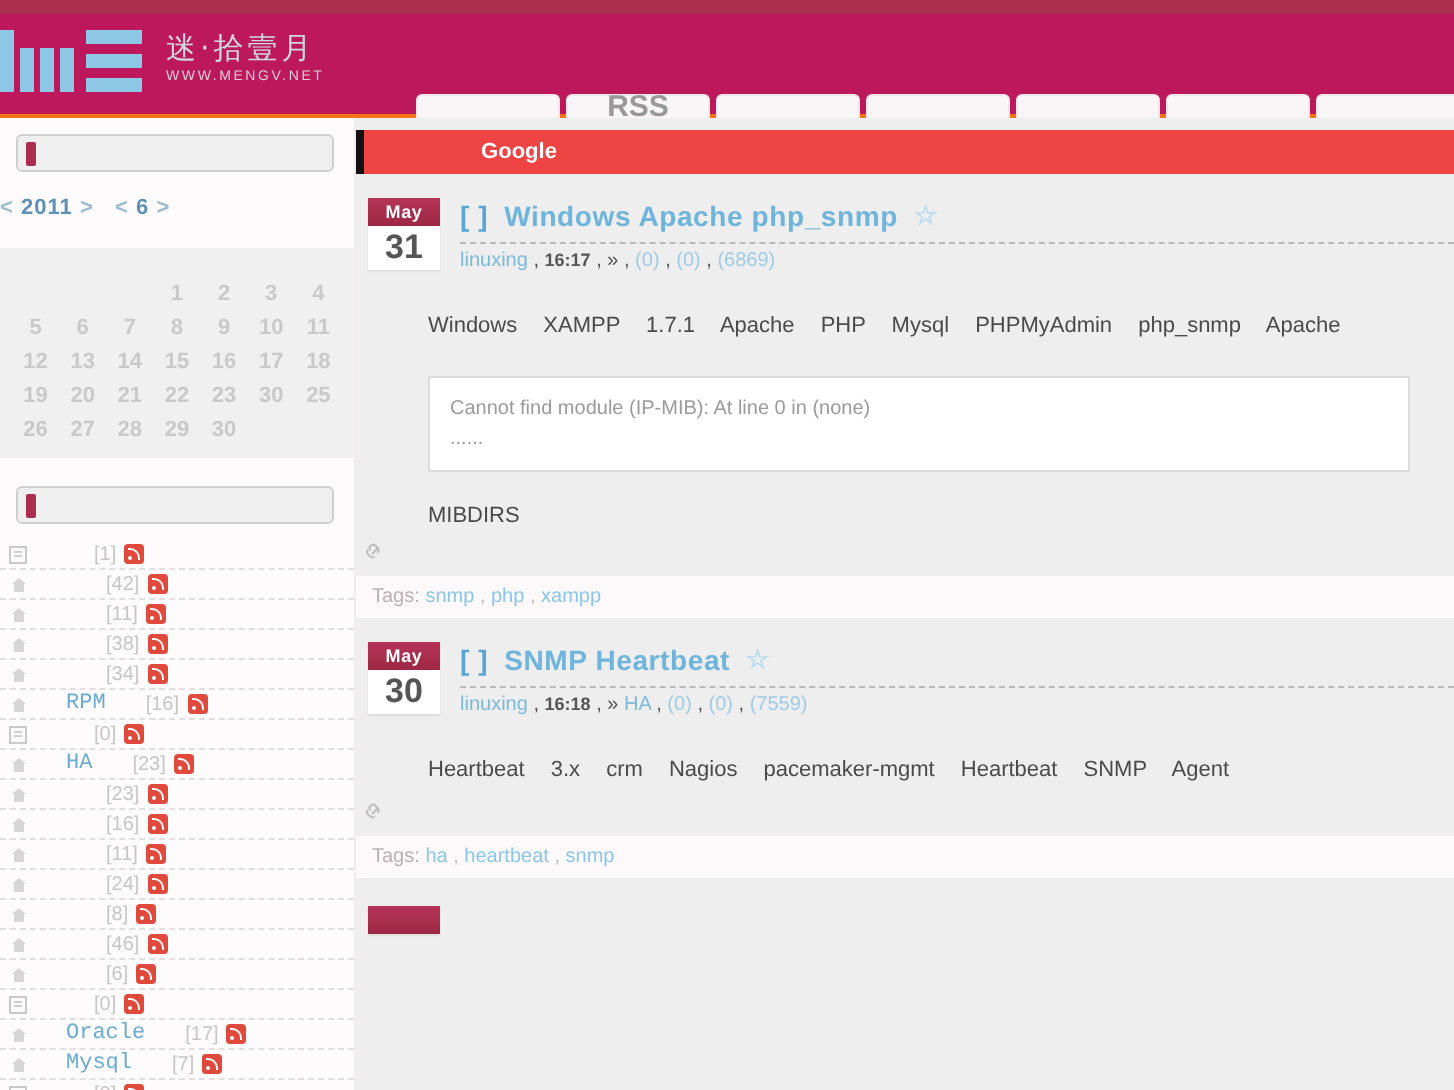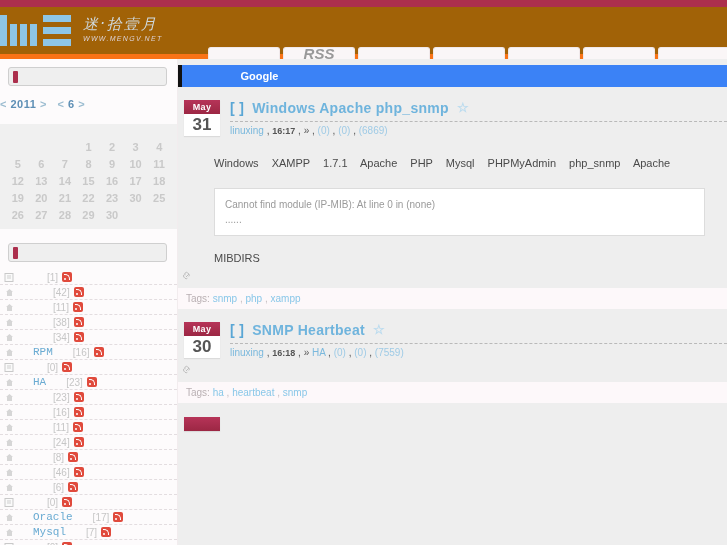--- a/index.html
+++ b/index.html
@@ -14,23 +14,22 @@
   }
   #page { position: relative; width: 727px; height: 545px; background:#fff; }
 
   
   .topbar { height: 7px; background: #ac2f4d; width: 100%; }
 
   
   .header {
     position: relative;
     height: 52px;
-    background: #a16207;
-    border-bottom: 5px solid #f97316;
-    font-style: italic;
+    background: #be185d;
+    border-bottom: 2px solid #f97316;
   }
   .logo-wrap {
     position: absolute; left: 0; top: 6px;
     display: flex; align-items: flex-start;
   }
   .logo-mark { display:flex; align-items:center; height:34px; }
   .logo-bar { background:#8ec6e6; }
   .lb1 { width: 7px; height: 31px; margin-right:3px; }
   .lb2 { width: 7px; height: 22px; margin-top:9px; margin-right:3px;}
   .lb3 { width: 7px; height: 22px; margin-top:9px; margin-right:3px;}
@@ -143,29 +142,29 @@
     content:""; position:absolute; left:2px; bottom:2px;
     width:5px; height:5px; border:1.5px solid #fff;
     border-left:none; border-bottom:none; border-radius:0 5px 0 0;
   }
 
   
   .gbanner {
     margin: 6px 0 0 0;
     height: 22px;
     display:flex; align-items:center;
-    background: #3b82f6;
+    background: #ef4444;
     color:#fff; font-size:11px; font-weight:bold;
   }
   .gbanner .blackbar { width:4px; height:22px; background:#111; flex:none; }
   .gbanner .gtext { flex:1; text-align:center; padding-right:390px; }
 
   
   .post { padding: 0; margin-top: 12px; }
-  .post-head { display:flex; align-items:center; padding-left: 4px; }
+  .post-head { display:flex; align-items:flex-start; padding-left: 4px; }
   .date-badge {
     width: 36px; flex:none;
     margin-left: 2px;
     background: #fff;
     box-shadow: 0 1px 1px rgba(0,0,0,0.08);
   }
   .date-m {
     background: linear-gradient(#b63458, #9c2744);
     color:#fff; font-size:9px; font-weight:bold;
     text-align:center; height:14px; line-height:14px;
@@ -573,20 +572,23 @@
               <div class="post-main">
                 <div class="post-title">
                   <span class="brackets">[ ]</span>
                   <span>SNMP  Heartbeat</span>
                   <span class="star">☆</span>
                 </div>
                 <div class="post-sep"></div>
                 <div class="post-meta"><span class="author">linuxing</span> <span class="sep">,</span> <span class="time">16:18</span> <span class="sep">,</span> <span class="sep">»</span> <span class="cat">HA</span> <span class="sep">,</span> <span class="num">(0)</span> <span class="sep">,</span> <span class="num">(0)</span> <span class="sep">,</span> <span class="num">(7559)</span> </div>
               </div>
             </div>
+            <div class="post-body">
+              <div class="post-para">Heartbeat 3.x      crm                    Nagios    pacemaker-mgmt    Heartbeat   SNMP Agent</div>
+            </div>
             <div class="clip-row"><span class="clip-icon"><svg width="11" height="11" viewBox="0 0 11 11">
                   <path d="M4 7 L7 4 M3.2 5.2 a1.7 1.7 0 0 1 2.4 -2.4 l1.2 1.2 a1.7 1.7 0 0 1 0 2.4" stroke="#bdbdbd" stroke-width="1" fill="none"></path>
                   <path d="M5.4 8.2 a1.7 1.7 0 0 1 -2.4 0 l-1 -1 a1.7 1.7 0 0 1 0 -2.4" stroke="#bdbdbd" stroke-width="1" fill="none"></path>
                 </svg></span></div>
             <div class="tags-bar"><span>Tags:</span> <a>ha</a><span class="tag-sep"> , </span><a>heartbeat</a><span class="tag-sep"> , </span><a>snmp</a></div>
           </div>
           <div class="post" style="margin-top: 14px;">
             <div class="post-head">
               <div class="date-badge">
                 <div class="date-m"></div>

